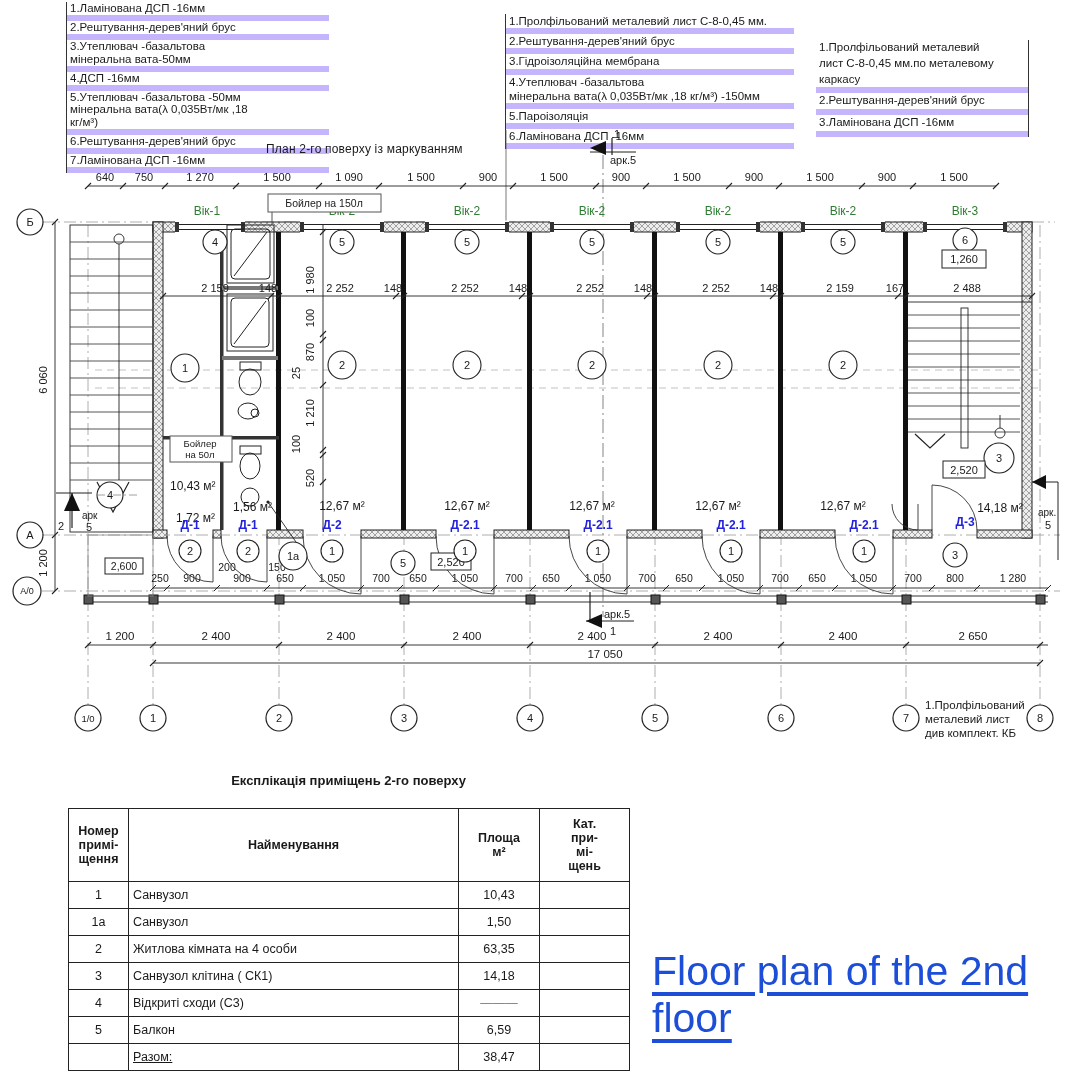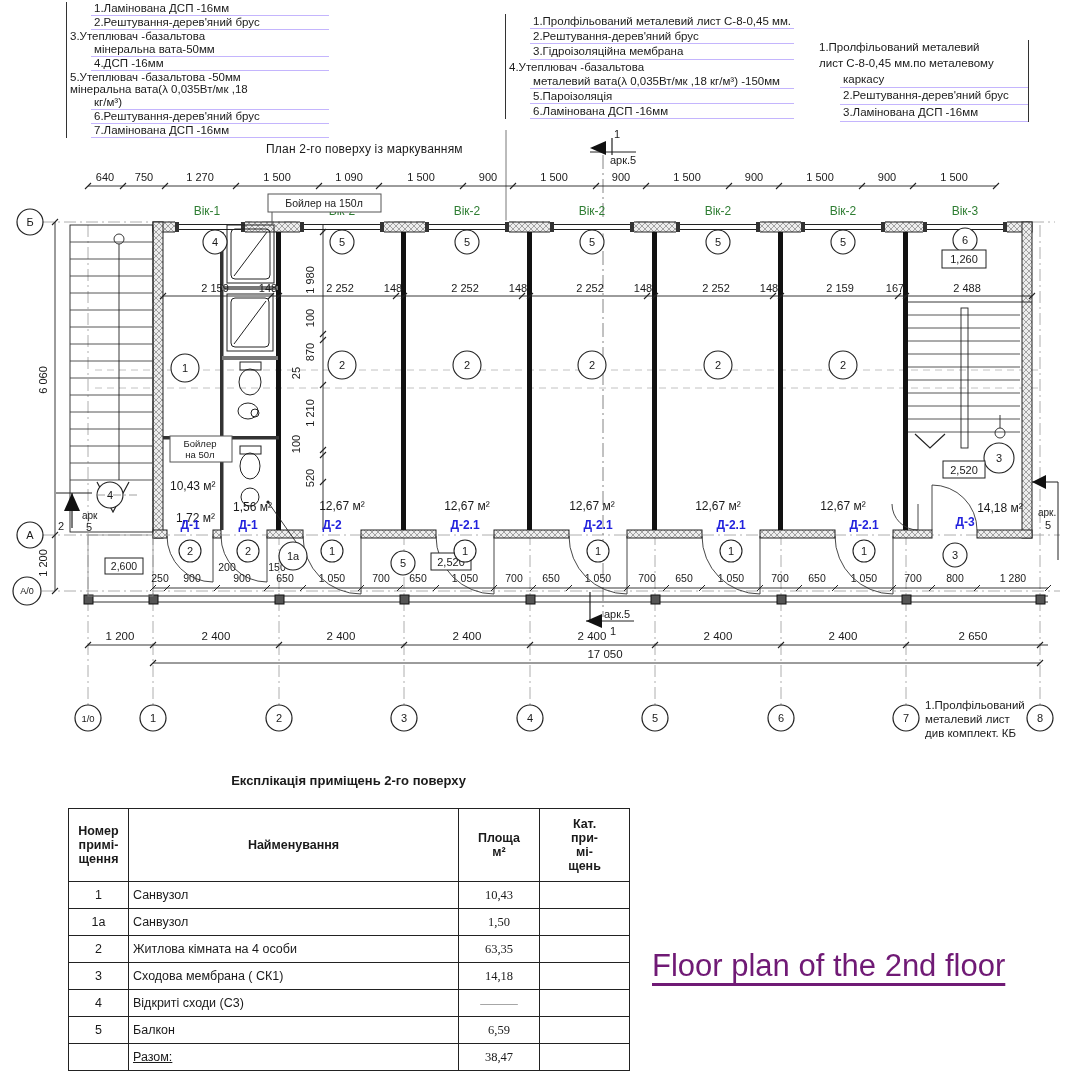--- a/index.html
+++ b/index.html
@@ -1,34 +1,34 @@
 <!DOCTYPE html>
 <html><head>
 <meta charset="utf-8">
 <style>
   html,body{margin:0;padding:0;background:#fff;width:1080px;height:1080px;position:relative;
     font-family:"Liberation Sans", sans-serif;color:#1a1a1a;}
   .abs{position:absolute;}
   
   .ann{font-size:11.5px;line-height:12.9px;white-space:nowrap;}
   .ann div{padding:0 2px 0 3px;}
-  .ann .u{border-bottom:1px solid #c4b5fd;margin-left:24px;}
+  .ann .u{border-bottom:6px solid #c4b5fd;}
   .ann-l{left:66px;top:2px;width:262px;border-left:1px solid #333;}
   .ann-m{left:505px;top:14px;width:288px;border-left:1px solid #333;line-height:14.2px;}
   .ann-r{left:816px;top:40px;width:212px;border-right:1px solid #333;line-height:15.8px;}
   .ann-br{left:925px;top:698px;width:120px;font-size:11.5px;line-height:14px;}
   .plan-title{left:266px;top:142px;font-size:12px;letter-spacing:.2px;}
-  .caption{left:652px;top:948px;font-size:31px;color:#701a75;text-decoration:underline;text-underline-offset:7px;}
+  .caption{left:652px;top:948px;font-size:41px;color:#1d4ed8;text-decoration:underline;text-underline-offset:7px;}
   
   .exp{left:68px;top:773px;width:561px;}
   .exp .ttl{font-size:13px;font-weight:bold;text-align:center;margin-bottom:20px;}
   table.grid{border-collapse:collapse;width:561px;table-layout:fixed;}
   table.grid td{border:1px solid #222;font-size:12.5px;padding:0 4px;height:26px;vertical-align:middle;}
   table.grid .hd{font-weight:bold;text-align:center;font-size:12.5px;line-height:14px;height:72px;}
-  td.c{text-align:center;} td.nm{padding-left:12px;margin-top:24px;} td.ar{text-align:center;font-family:Liberation Serif, serif;}
+  td.c{text-align:center;} td.nm{padding-left:12px;margin-top:24px;} td.ar{text-align:center;}
   td.tot{padding-right:6px;}
   .undl{text-decoration:underline;}
   svg text{font-family:"Liberation Sans",sans-serif;fill:#1a1a1a;}
   .dim{font-size:11px;} .dims{font-size:10.5px;} .dimb{font-size:11.5px;}
   .grn{fill:#2e7d32;font-size:12px;} .blu{fill:#2222dd;font-weight:bold;font-size:12px;}
   .cir{font-size:11px;} .area{font-size:12px;} .ref{font-size:10px;}
 </style>
 </head>
 <body>
 
@@ -42,21 +42,21 @@
   <div>мінеральна вата(λ 0,035Вт/мк ,18</div>
   <div class="u">кг/м³)</div>
   <div class="u">6.Рештування-дерев'яний брус</div>
   <div class="u">7.Ламінована ДСП -16мм</div>
 </div>
 <div class="abs ann ann-m">
   <div class="u">1.Пролфільований металевий лист С-8-0,45 мм.</div>
   <div class="u">2.Рештування-дерев'яний брус</div>
   <div class="u">3.Гідроізоляційна мембрана</div>
   <div>4.Утеплювач -базальтова</div>
-  <div class="u">металевий вата(λ 0,035Вт/мк ,18 кг/м³) -150мм</div>
+  <div class="u">мінеральна вата(λ 0,035Вт/мк ,18 кг/м³) -150мм</div>
   <div class="u">5.Пароізоляція</div>
   <div class="u">6.Ламінована ДСП -16мм</div>
 </div>
 <div class="abs ann ann-r">
   <div>1.Пролфільований металевий</div>
   <div>лист С-8-0,45 мм.по металевому</div>
   <div class="u">каркасу</div>
   <div class="u">2.Рештування-дерев'яний брус</div>
   <div class="u">3.Ламінована ДСП -16мм</div>
 </div>
@@ -547,21 +547,21 @@
       <td></td>
     </tr>
     <tr>
       <td class="c">2</td>
       <td class="nm">Житлова кімната на 4 особи</td>
       <td class="ar">63,35</td>
       <td></td>
     </tr>
     <tr>
       <td class="c">3</td>
-      <td class="nm">Сходова мембрана ( СК1)</td>
+      <td class="nm">Санвузол клітина ( СК1)</td>
       <td class="ar">14,18</td>
       <td></td>
     </tr>
     <tr>
       <td class="c">4</td>
       <td class="nm">Відкриті сходи (С3)</td>
       <td class="ar" style="color:#777">———</td>
       <td></td>
     </tr>
     <tr>

